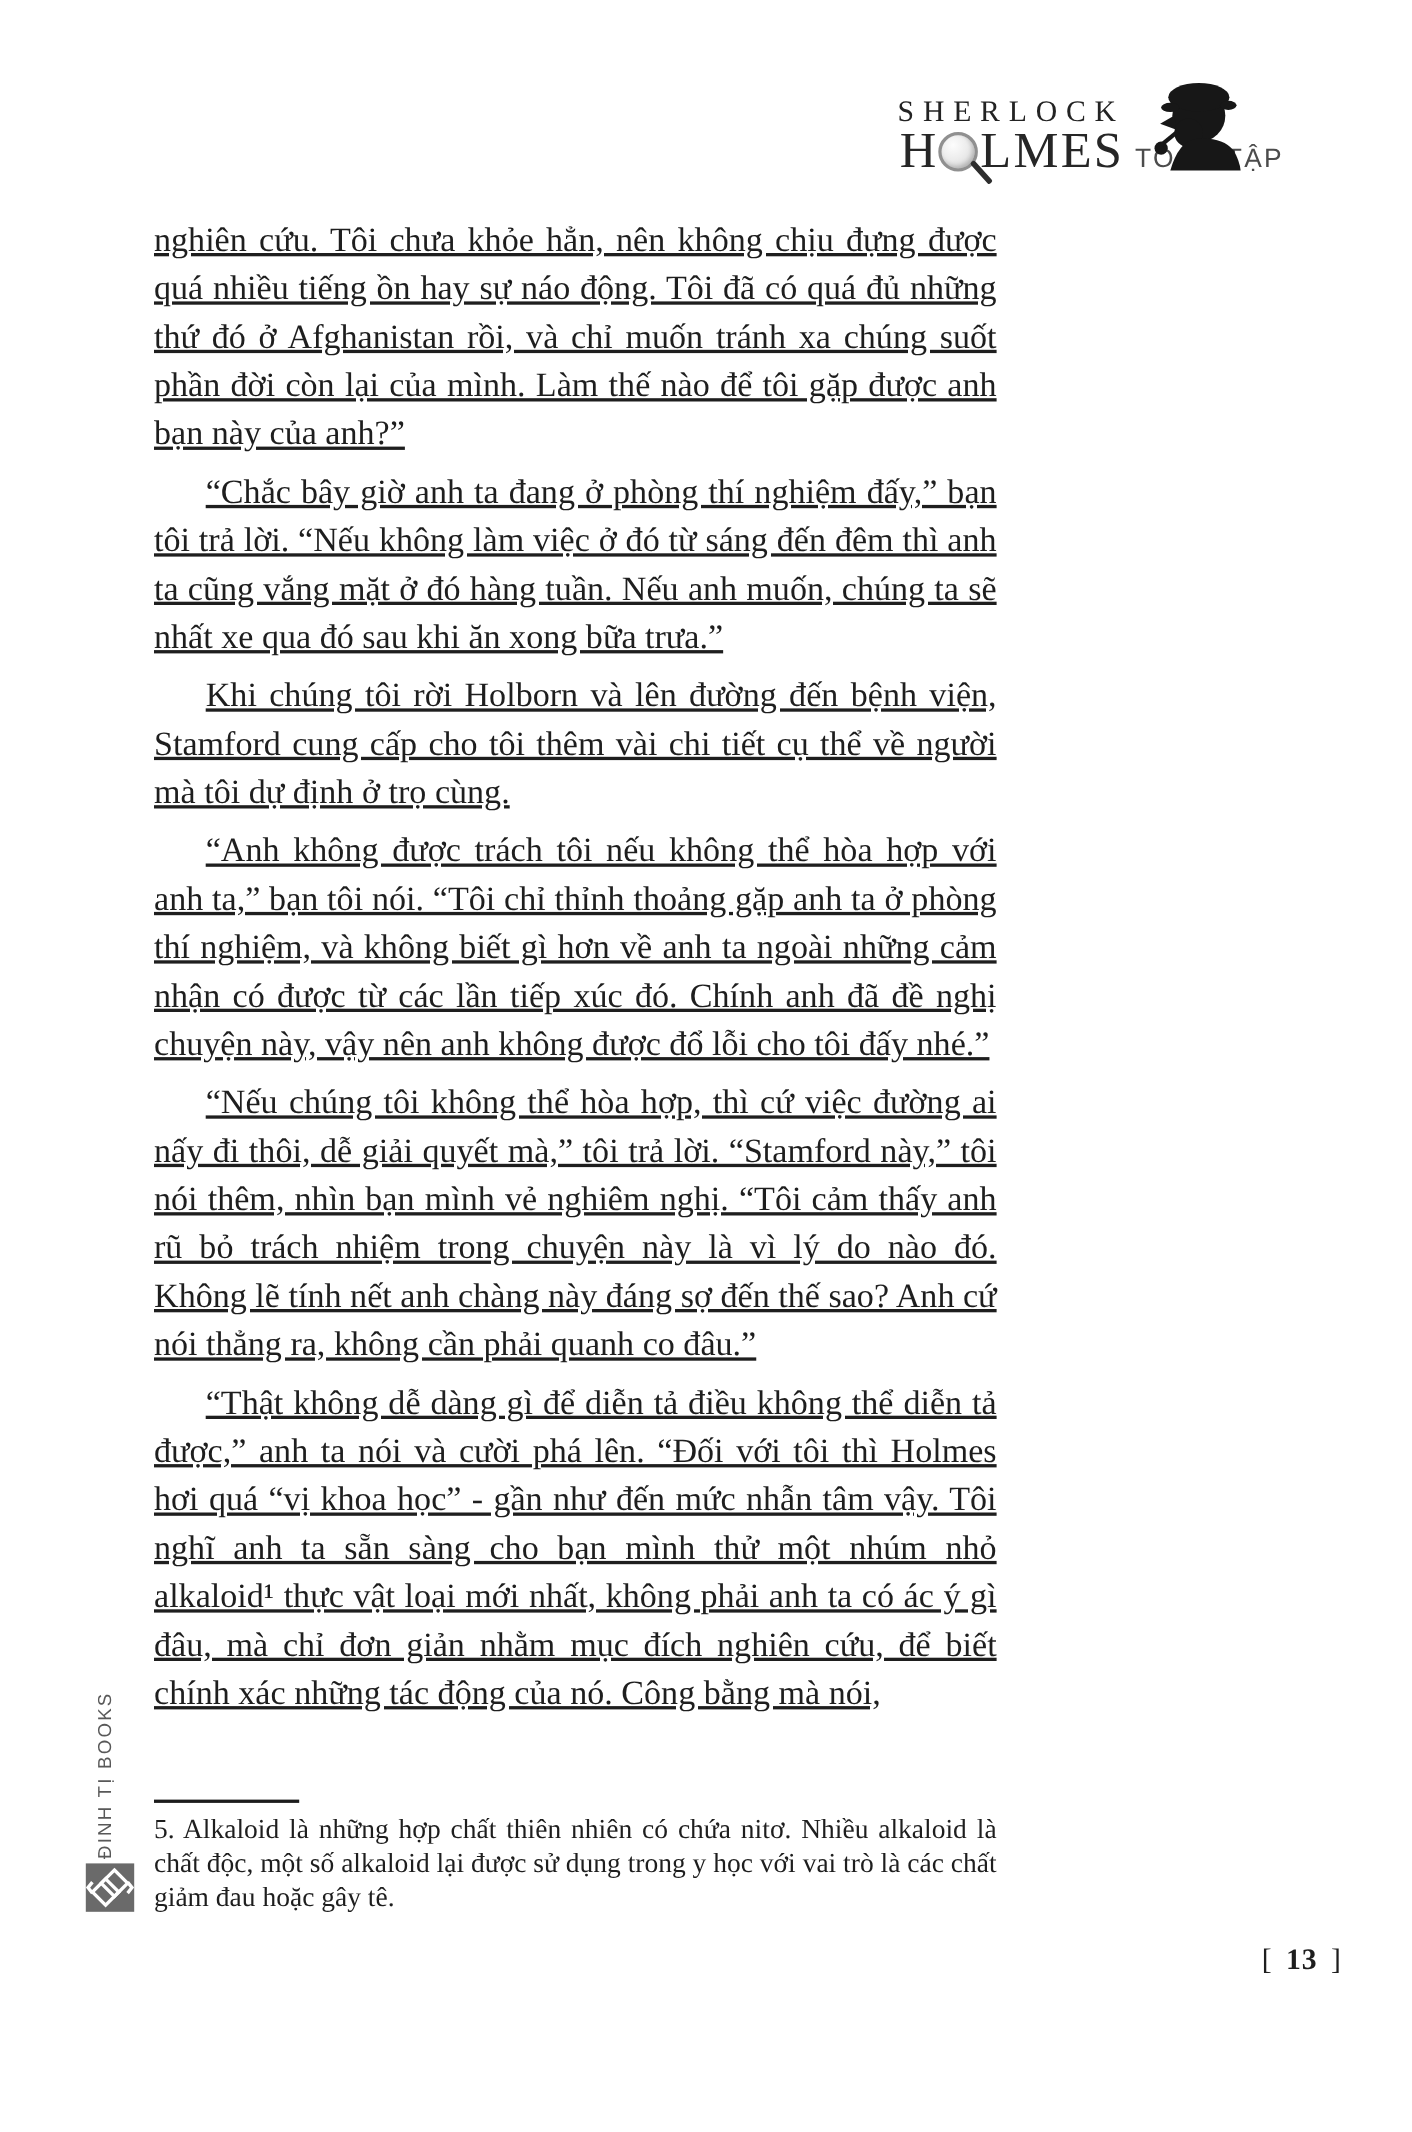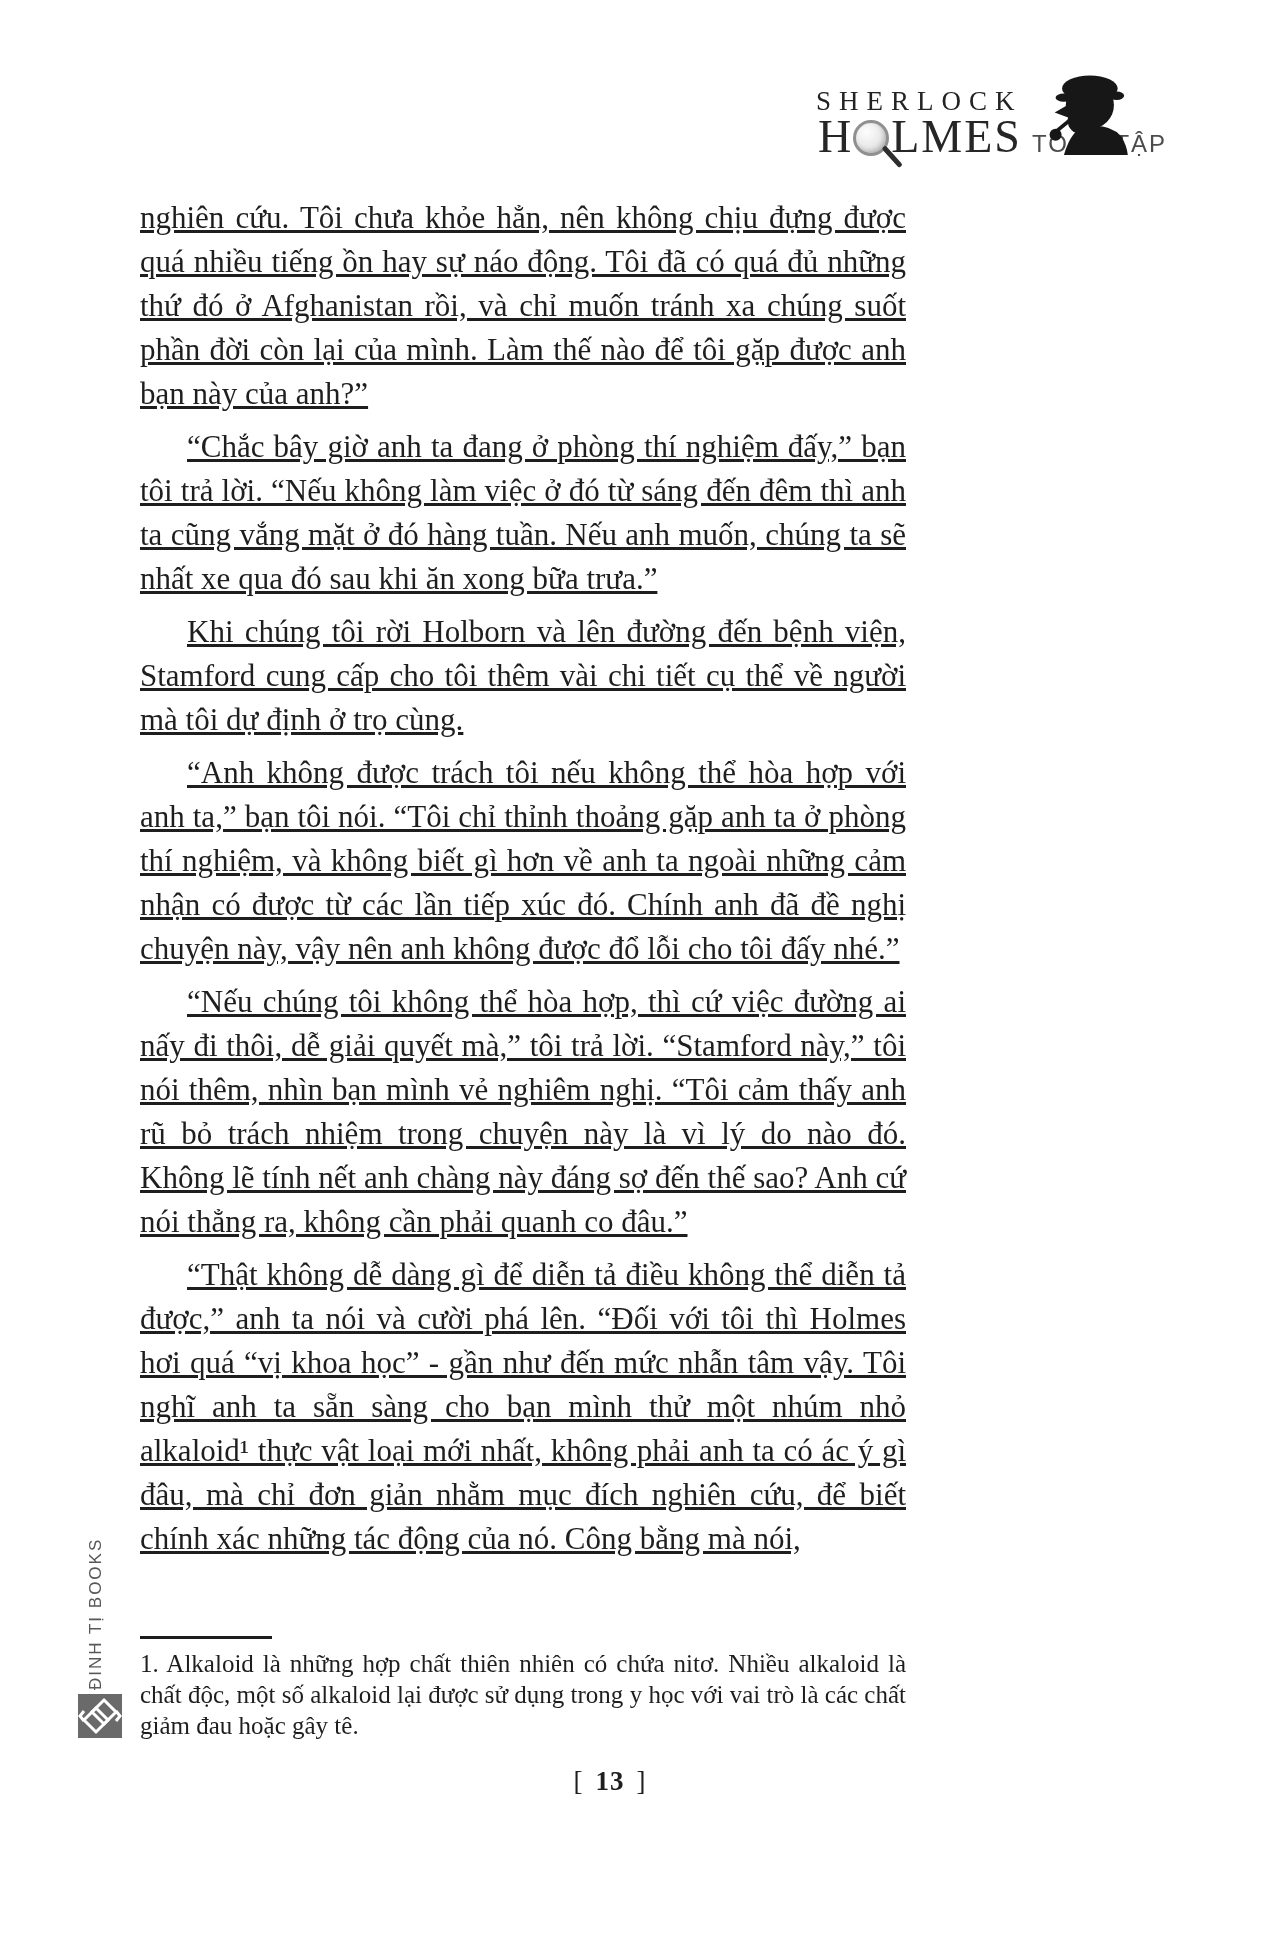--- a/index.html
+++ b/index.html
@@ -43,21 +43,21 @@
   .body-text p{margin:0 0 9px 0;text-indent:47px;text-decoration:underline;}
   .body-text p.no-indent{text-indent:0;}
 
   
   .footnote{position:absolute;left:140px;top:1636px;width:766px;}
   .footnote-rule{width:132px;height:3px;background:#1c1c1c;margin:0 0 9px 0;}
   .footnote-text{font-size:25px;line-height:31px;text-align:justify;color:#1e1e1e;margin:0;}
 
   
   .folio{
-    position:absolute;left:0;top:1766px;width:1220px;text-align:center;
+    position:absolute;left:0;top:1766px;width:1220px;text-align:right;
     font-size:27px;letter-spacing:1px;color:#1e1e1e;
   }
   .folio .num{font-weight:bold;margin:0 12px;}
 
   
   .spine-text{
     position:absolute;left:86px;top:1552px;height:138px;width:26px;
     writing-mode:vertical-rl;transform:rotate(180deg);
     font-family:"Liberation Sans","DejaVu Sans",sans-serif;
     font-size:17px;letter-spacing:2px;color:#585858;white-space:nowrap;
@@ -106,21 +106,21 @@
     <p class="no-indent">nghiên cứu. Tôi chưa khỏe hẳn, nên không chịu đựng được quá nhiều tiếng ồn hay sự náo động. Tôi đã có quá đủ những thứ đó ở Afghanistan rồi, và chỉ muốn tránh xa chúng suốt phần đời còn lại của mình. Làm thế nào để tôi gặp được anh bạn này của anh?”</p>
     <p>“Chắc bây giờ anh ta đang ở phòng thí nghiệm đấy,” bạn tôi trả lời. “Nếu không làm việc ở đó từ sáng đến đêm thì anh ta cũng vắng mặt ở đó hàng tuần. Nếu anh muốn, chúng ta sẽ nhất xe qua đó sau khi ăn xong bữa trưa.”</p>
     <p>Khi chúng tôi rời Holborn và lên đường đến bệnh viện, Stamford cung cấp cho tôi thêm vài chi tiết cụ thể về người mà tôi dự định ở trọ cùng.</p>
     <p>“Anh không được trách tôi nếu không thể hòa hợp với anh ta,” bạn tôi nói. “Tôi chỉ thỉnh thoảng gặp anh ta ở phòng thí nghiệm, và không biết gì hơn về anh ta ngoài những cảm nhận có được từ các lần tiếp xúc đó. Chính anh đã đề nghị chuyện này, vậy nên anh không được đổ lỗi cho tôi đấy nhé.”</p>
     <p>“Nếu chúng tôi không thể hòa hợp, thì cứ việc đường ai nấy đi thôi, dễ giải quyết mà,” tôi trả lời. “Stamford này,” tôi nói thêm, nhìn bạn mình vẻ nghiêm nghị. “Tôi cảm thấy anh rũ bỏ trách nhiệm trong chuyện này là vì lý do nào đó. Không lẽ tính nết anh chàng này đáng sợ đến thế sao? Anh cứ nói thẳng ra, không cần phải quanh co đâu.”</p>
     <p>“Thật không dễ dàng gì để diễn tả điều không thể diễn tả được,” anh ta nói và cười phá lên. “Đối với tôi thì Holmes hơi quá “vị khoa học” - gần như đến mức nhẫn tâm vậy. Tôi nghĩ anh ta sẵn sàng cho bạn mình thử một nhúm nhỏ alkaloid¹ thực vật loại mới nhất, không phải anh ta có ác ý gì đâu, mà chỉ đơn giản nhằm mục đích nghiên cứu, để biết chính xác những tác động của nó. Công bằng mà nói,</p>
   </div>
 
   <div class="footnote">
     <div class="footnote-rule"></div>
-    <p class="footnote-text">1. Alkaloid là những hợp chất thiên nhiên có chứa nitơ. Nhiều alkaloid là chất độc, một số alkaloid lại được sử dụng trong y học với vai trò là các chất giảm đau hoặc gây tê.</p>
+    <p class="footnote-text">5. Alkaloid là những hợp chất thiên nhiên có chứa nitơ. Nhiều alkaloid là chất độc, một số alkaloid lại được sử dụng trong y học với vai trò là các chất giảm đau hoặc gây tê.</p>
   </div>
 
   <div class="folio">
     <span>[</span><span class="num">13</span><span>]</span>
   </div>
 
   <div class="spine-text">ĐINH TỊ BOOKS</div>
   <div class="publisher-logo">
     <svg viewBox="0 0 44 44" width="44" height="44" xmlns="http://www.w3.org/2000/svg">
       <g fill="none" stroke="#ffffff" stroke-width="3">

